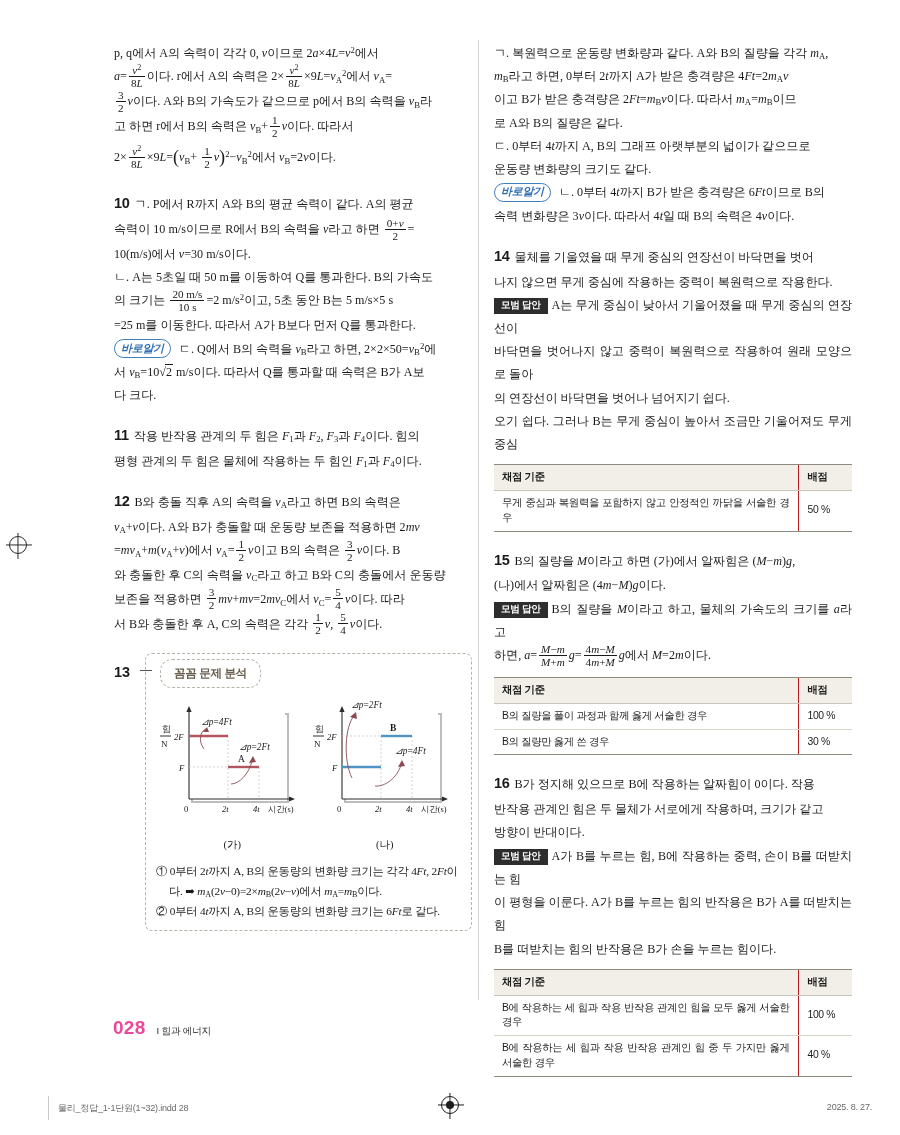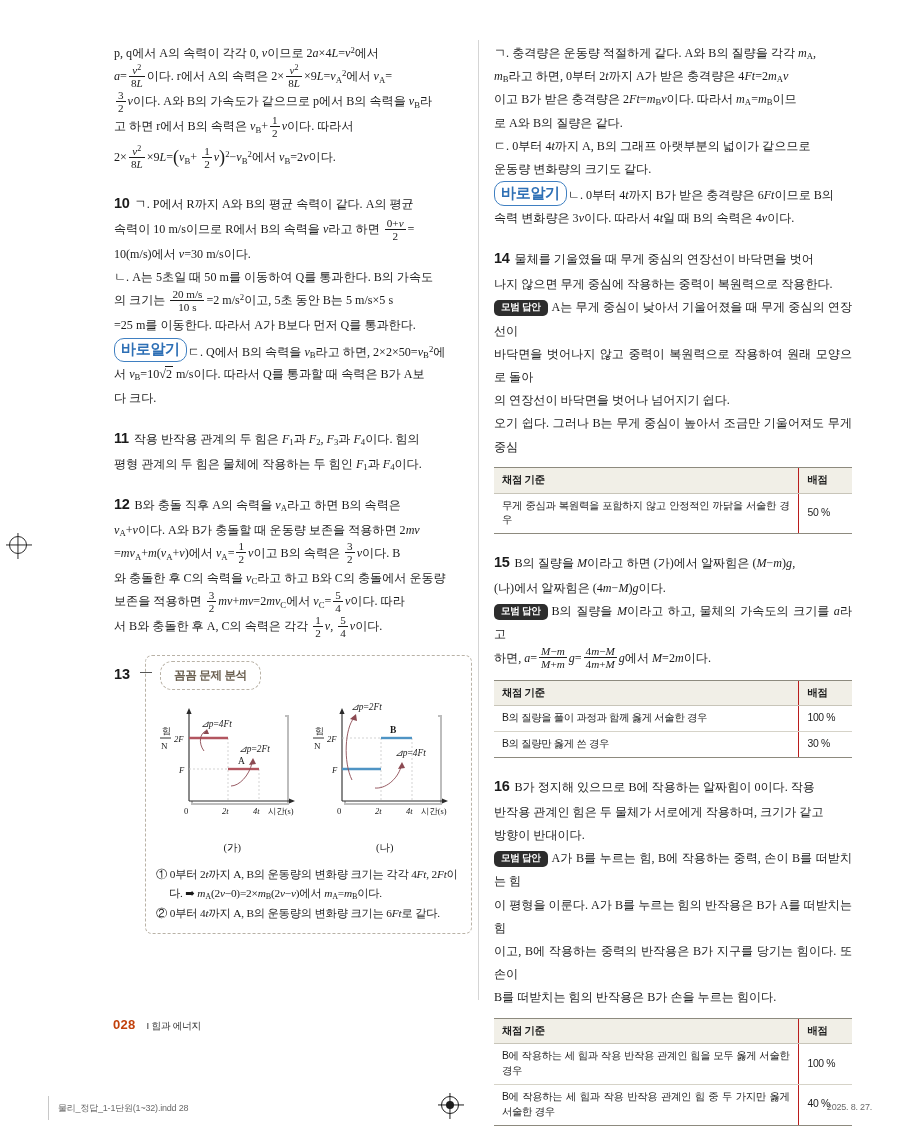--- a/index.html
+++ b/index.html
@@ -103,32 +103,33 @@
     margin-left: -1px;
   }
 
   
   .badge-wrong {
     display: inline-block;
     border: 1.1px solid #3f7fc1;
     border-radius: 10px;
     color: #2d6fb5;
     font-family: "Liberation Sans", sans-serif;
-    font-size: 15px;
+    font-size: 11px;
     font-weight: bold;
     padding: 0.5px 6px 1.5px 6px;
     line-height: 1.35;
     vertical-align: 1px;
-    margin-right: 1px;
+    margin-right: 8px;
     letter-spacing: -0.3px;
+    font-style: italic;
   }
   .badge-model {
     display: inline-block;
     background: #2d2d2d;
-    border-radius: 5px;
+    border-radius: 0;
     color: #ffffff;
     font-family: "Liberation Sans", sans-serif;
     font-size: 9.6px;
     font-weight: bold;
     padding: 1px 7px 2px 7px;
     line-height: 1.35;
     vertical-align: 1px;
     margin-right: 4px;
     letter-spacing: -0.3px;
   }
@@ -227,23 +228,23 @@
   .page-foot {
     position: absolute;
     left: 113px; top: 1017px;
     display: flex;
     align-items: baseline;
     gap: 11px;
   }
   .page-no {
     font-family: "Liberation Sans", sans-serif;
     font-weight: bold;
-    font-size: 13px;
+    font-size: 19px;
     letter-spacing: 0.3px;
-    color: #c2410c;
+    color: #ec4899;
   }
   .page-sec {
     font-family: "Liberation Sans", sans-serif;
     font-size: 9.6px;
     color: #2b2b2b;
     letter-spacing: -0.2px;
   }
 
   
   .print-foot {
@@ -455,21 +456,21 @@
         </div>
       </div>
     </div>
 
   </div>
 
   <div class="col col-right">
 
     <div class="blk">
       <p>
-        <span>ㄱ. 충격량은 운동량 적절하게 같다. A와 B의 질량을 각각</span> <i>m</i><span class="sub">A</span>,
+        <span>ㄱ. 복원력으로 운동량 변화량과 같다. A와 B의 질량을 각각</span> <i>m</i><span class="sub">A</span>,
       </p>
       <p>
         <i>m</i><span class="sub">B</span><span>라고 하면, 0부터 2</span><i>t</i><span>까지 A가 받은 충격량은 4</span><i>Ft</i><span>=2</span><i>m</i><span class="sub">A</span><i>v</i>
       </p>
       <p>
         <span>이고 B가 받은 충격량은 2</span><i>Ft</i><span>=</span><i>m</i><span class="sub">B</span><i>v</i><span>이다. 따라서</span> <i>m</i><span class="sub">A</span><span>=</span><i>m</i><span class="sub">B</span><span>이므</span>
       </p>
       <p>
         <span>로 A와 B의 질량은 같다.</span>
       </p>
@@ -554,21 +555,20 @@
     <div class="blk">
       <p>
         <span class="qnum">16</span><span>B가 정지해 있으므로 B에 작용하는 알짜힘이 0이다. 작용</span>
       </p>
       <p><span>반작용 관계인 힘은 두 물체가 서로에게 작용하며, 크기가 같고</span></p>
       <p><span>방향이 반대이다.</span></p>
       <p>
         <span class="badge-model">모범 답안</span><span>A가 B를 누르는 힘, B에 작용하는 중력, 손이 B를 떠받치는 힘</span>
       </p>
       <p><span>이 평형을 이룬다. A가 B를 누르는 힘의 반작용은 B가 A를 떠받치는 힘</span></p>
-      <p><span>이고, B에 작용하는 중력의 반작용은 B가 지구를 당기는 힘이다. 또 손이</span></p>
       <p><span>B를 떠받치는 힘의 반작용은 B가 손을 누르는 힘이다.</span></p>
 
       <table class="rubric">
         <thead>
           <tr>
             <th>채점 기준</th>
             <th class="w-score">배점</th>
           </tr>
         </thead>
         <tbody>

